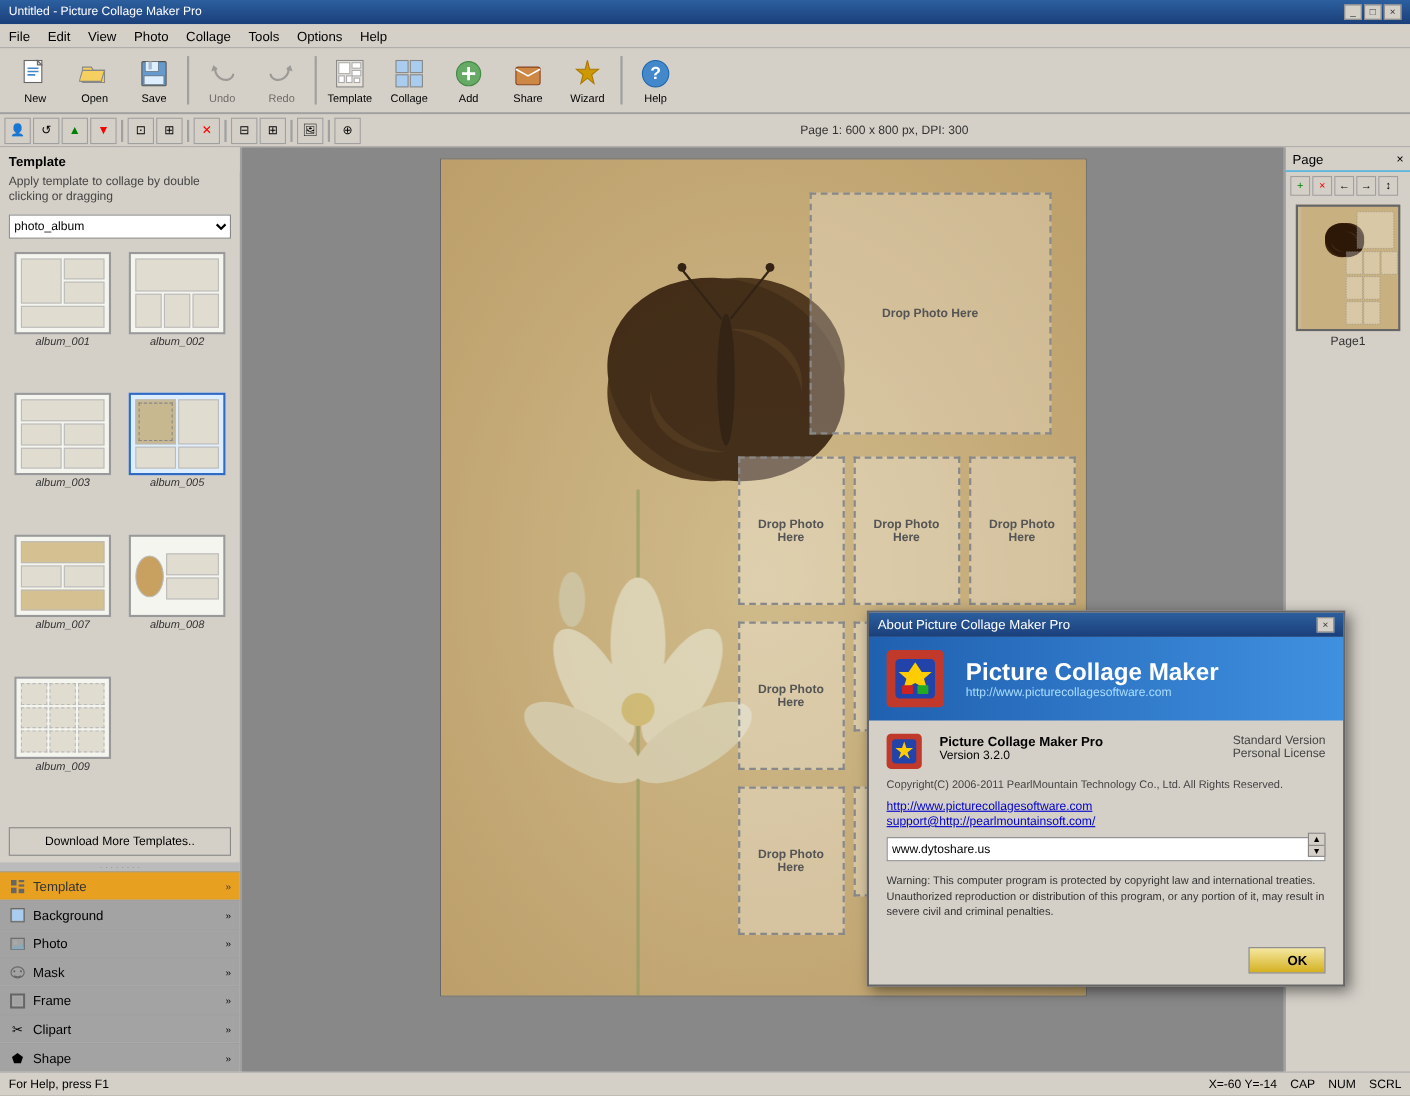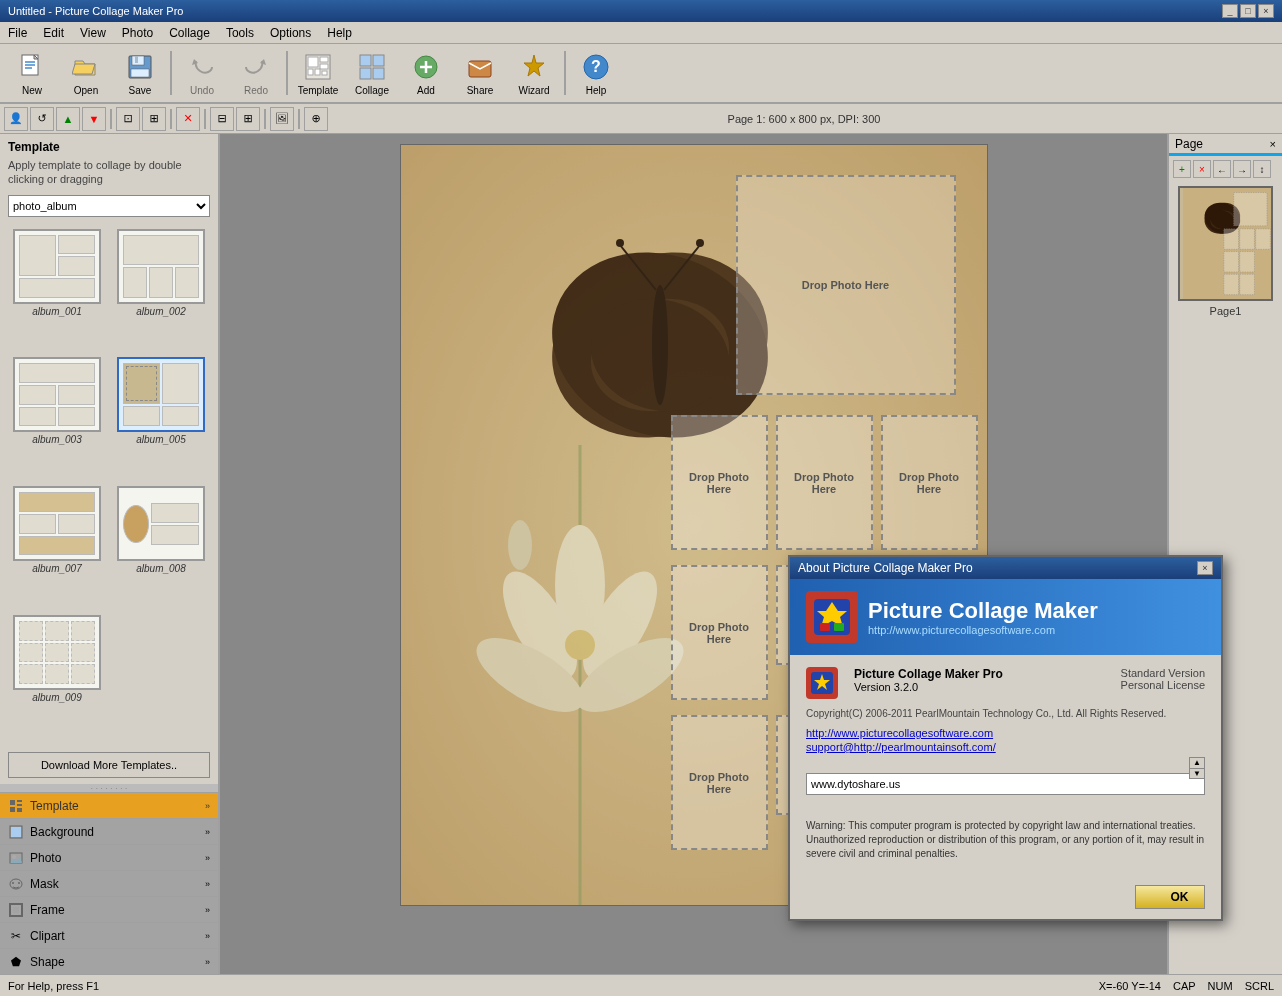--- a/index.html
+++ b/index.html
@@ -56,50 +56,50 @@
 
     
     .canvas-area { flex: 1; background: #888; overflow: auto; display: flex; align-items: flex-start; justify-content: center; padding: 10px; position: relative; }
     .canvas-page { width: 588px; background: #c8b896; position: relative; overflow: hidden; border: 1px solid #666; min-height: 760px; }
 
     
     .drop-zone { border: 2px dashed #888; background: rgba(255,255,255,0.3); display: flex; align-items: center; justify-content: center; text-align: center; font-size: 11px; font-weight: bold; color: #555; position: absolute; cursor: pointer; }
 
     
     .page-panel { width: 115px; background: #d4d0c8; border-left: 2px solid #a0a0a0; display: flex; flex-direction: column; }
-    .page-panel-header { background: #d4d0c8; height: 22px; display: flex; align-items: center; justify-content: space-between; padding: 0 6px; font-size: 12px; border-bottom: 3px solid #0ea5e9; }
+    .page-panel-header { background: #d4d0c8; height: 22px; display: flex; align-items: center; justify-content: space-between; padding: 0 6px; font-size: 12px; border-bottom: 1px solid #0ea5e9; }
     .page-panel-controls { display: flex; gap: 2px; padding: 4px; }
     .pp-btn { width: 18px; height: 18px; background: #d4d0c8; border: 1px solid #a0a0a0; display: flex; align-items: center; justify-content: center; cursor: pointer; font-size: 10px; }
     .page-thumb-area { padding: 4px; }
     .page-thumb { width: 95px; height: 115px; border: 2px solid #666; background: #c8b896; overflow: hidden; cursor: pointer; margin: 0 auto; position: relative; }
     .page-thumb-label { text-align: center; font-size: 11px; margin-top: 4px; color: #333; }
 
     
     .status-bar { height: 22px; background: #d4d0c8; border-top: 1px solid #a0a0a0; display: flex; align-items: center; justify-content: space-between; padding: 0 8px; font-size: 11px; }
     .status-right { display: flex; gap: 12px; }
 
     
     .dialog-overlay { position: fixed; top: 0; left: 0; width: 100%; height: 100%; z-index: 1000; }
     .dialog { position: absolute; top: 555px; left: 788px; width: 435px; background: #d4d0c8; border: 2px solid #666; box-shadow: 4px 4px 12px rgba(0,0,0,0.5); }
     .dialog-title-bar { background: linear-gradient(to bottom, #2c5f9e, #1a3f7a); color: white; height: 22px; display: flex; align-items: center; justify-content: space-between; padding: 0 8px; font-size: 12px; }
     .dialog-close { width: 16px; height: 14px; background: #d4d0c8; border: 1px solid #888; font-size: 9px; display: flex; align-items: center; justify-content: center; cursor: pointer; color: #333; }
-    .dialog-header { background: linear-gradient(to right, #2060b0, #4090e0); padding: 12px 16px; display: flex; align-items: center; gap: 10px; }
+    .dialog-header { background: linear-gradient(to right, #2060b0, #4090e0); padding: 12px 16px; display: flex; align-items: center; gap: 20px; }
     .dialog-logo { width: 52px; height: 52px; background: #c0392b; border-radius: 4px; display: flex; align-items: center; justify-content: center; font-size: 20px; }
     .dialog-app-name { color: white; font-size: 22px; font-weight: bold; }
     .dialog-url { color: #aaddff; font-size: 11px; }
     .dialog-body { padding: 12px 16px; font-size: 11px; }
     .dialog-version-row { display: flex; gap: 16px; align-items: flex-start; margin-bottom: 8px; }
     .dialog-version-icon { width: 32px; height: 32px; background: #c0392b; border-radius: 4px; display: flex; align-items: center; justify-content: center; font-size: 14px; }
     .dialog-version-info { flex: 1; }
     .dialog-version-name { font-weight: bold; font-size: 12px; }
     .dialog-version-num { font-size: 11px; }
     .dialog-version-std { font-size: 11px; color: #444; }
     .dialog-copyright { font-size: 10px; color: #444; margin: 6px 0; line-height: 1.4; }
     .dialog-link { color: #0000cc; text-decoration: underline; font-size: 11px; display: block; margin: 2px 0; cursor: pointer; }
-    .dialog-input { width: 100%; height: 22px; border: 1px solid #888; background: white; padding: 2px 4px; font-size: 11px; margin: 16px 0; }
+    .dialog-input { width: 100%; height: 22px; border: 1px solid #888; background: white; padding: 2px 4px; font-size: 11px; margin: 4px 0; }
     .dialog-warning { font-size: 10px; color: #333; line-height: 1.4; margin: 8px 0; }
     .dialog-ok-row { text-align: right; padding: 4px 16px 10px; }
     .dialog-ok-btn { width: 70px; height: 24px; background: linear-gradient(to bottom, #f5e8a0, #d4b020); border: 1px solid #888; cursor: pointer; font-size: 12px; font-weight: bold; padding-left: 19px; }
 
     
     .tmpl-001 { display: grid; grid-template-columns: 1fr 1fr; grid-template-rows: 1fr 1fr 1fr; gap: 2px; padding: 4px; width: 100%; height: 100%; }
 
     
     .canvas-bg { position: absolute; top: 0; left: 0; width: 100%; height: 100%; }
 

